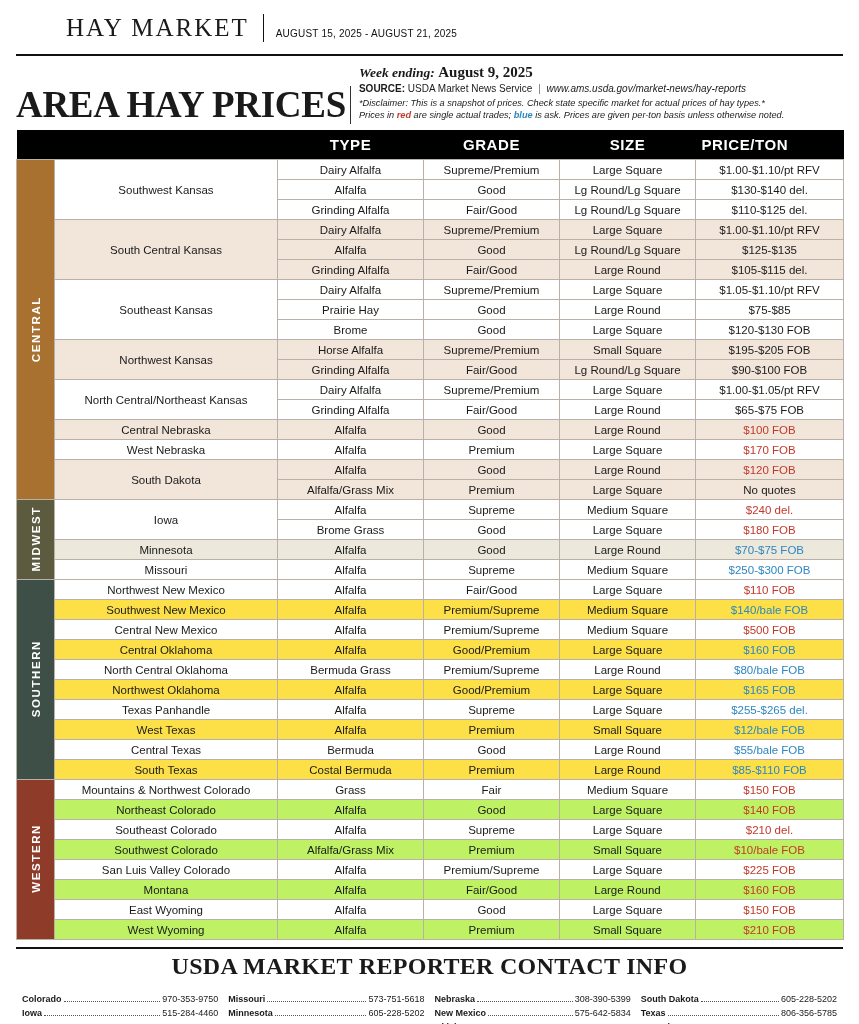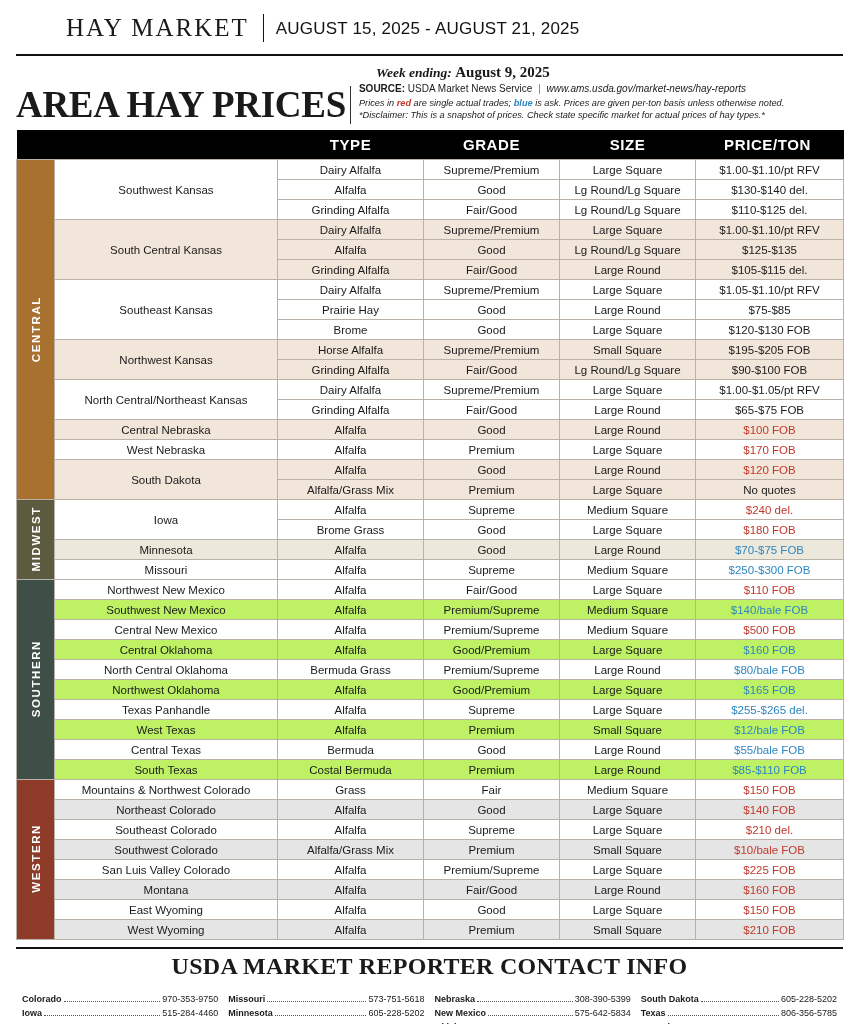--- a/index.html
+++ b/index.html
@@ -26,21 +26,21 @@
   }
   .masthead-title {
     font-family: "Liberation Serif", serif;
     font-size: 25px;
     letter-spacing: 2px;
     padding: 0 14px 0 50px;
     border-right: 1px solid #111;
     line-height: 1.1;
   }
   .masthead-dates {
-    font-size: 17px;
+    font-size: 10px;
     padding-left: 12px;
     padding-bottom: 3px;
     letter-spacing: 0.2px;
     color: #111;
   }
 
   .titleblock {
     display: flex;
     align-items: flex-start;
     margin-top: 6px;
@@ -59,21 +59,20 @@
   .sourceblock {
     padding-left: 8px;
     padding-top: 2px;
     flex: 1;
   }
   .week-ending {
     font-family: "Liberation Serif", serif;
     font-style: italic;
     font-weight: bold;
     font-size: 13.5px;
-    margin-left: 17px;
   }
   .week-ending .date {
     font-style: normal;
     font-size: 15px;
   }
   .source-line {
     font-size: 10px;
     margin-top: 2px;
   }
   .source-line .lbl { font-weight: bold; }
@@ -106,21 +105,21 @@
     background: #000;
     color: #fff;
     font-size: 15px;
     font-weight: bold;
     letter-spacing: 0.6px;
     padding: 6px 6px;
     text-align: center;
     border: none;
   }
   table.hay thead th.blank { background: #000; }
-  table.hay thead th.price { text-align: center; padding-right: 10px; }
+  table.hay thead th.price { text-align: left; padding-right: 10px; }
 
   table.hay td {
     border: 1px solid #b9b0a8;
     font-size: 11.5px;
     height: 20px;
     padding: 2px 6px;
     text-align: center;
     vertical-align: middle;
   }
   td.state {
@@ -151,22 +150,22 @@
   td.region.central  { background: #a9712f; }
   td.region.midwest  { background: #5c5a3f; }
   td.region.southern { background: #3e4f47; }
   td.region.western  { background: #8f3b2a; }
 
   
   tr.tint td { background: #f2e5da; }
   tr.plain td { background: #ffffff; }
   tr.tint td.region, tr.plain td.region { background-clip: padding-box; }
 
-  tr.tint.western td { background: #e5e5e5; }
-  tr.tint.southern td { background: #bef264; }
+  tr.tint.western td { background: #bef264; }
+  tr.tint.southern td { background: #fde047; }
   tr.tint.midwest td { background: #ece9dc; }
 
   
   .footer {
     border-top: 2px solid #111;
     margin-top: 7px;
     padding-top: 4px;
   }
   .footer-title {
     font-family: "Liberation Serif", serif;
@@ -214,24 +213,24 @@
         <span>Week ending:</span>
         <span class="date">August 9, 2025</span>
       </div>
       <div class="source-line">
         <span class="lbl">SOURCE:</span>
         <span>USDA Market News Service</span>
         <span class="sep">|</span>
         <span class="url">www.ams.usda.gov/market-news/hay-reports</span>
       </div>
       <div class="disclaimer">
+        <div>*Disclaimer: This is a snapshot of prices. Check state specific market for actual prices of hay types.*</div>
         <div>
           <span>Prices in </span><span class="red">red</span><span> are single actual trades; </span><span class="blue">blue</span><span> is ask. Prices are given per-ton basis unless otherwise noted.</span>
         </div>
-        <div>*Disclaimer: This is a snapshot of prices. Check state specific market for actual prices of hay types.*</div>
       </div>
     </div>
   </div>
 
   <table class="hay">
     <colgroup>
       <col class="c-region">
         <col class="c-state">
         <col class="c-type">
         <col class="c-grade">

